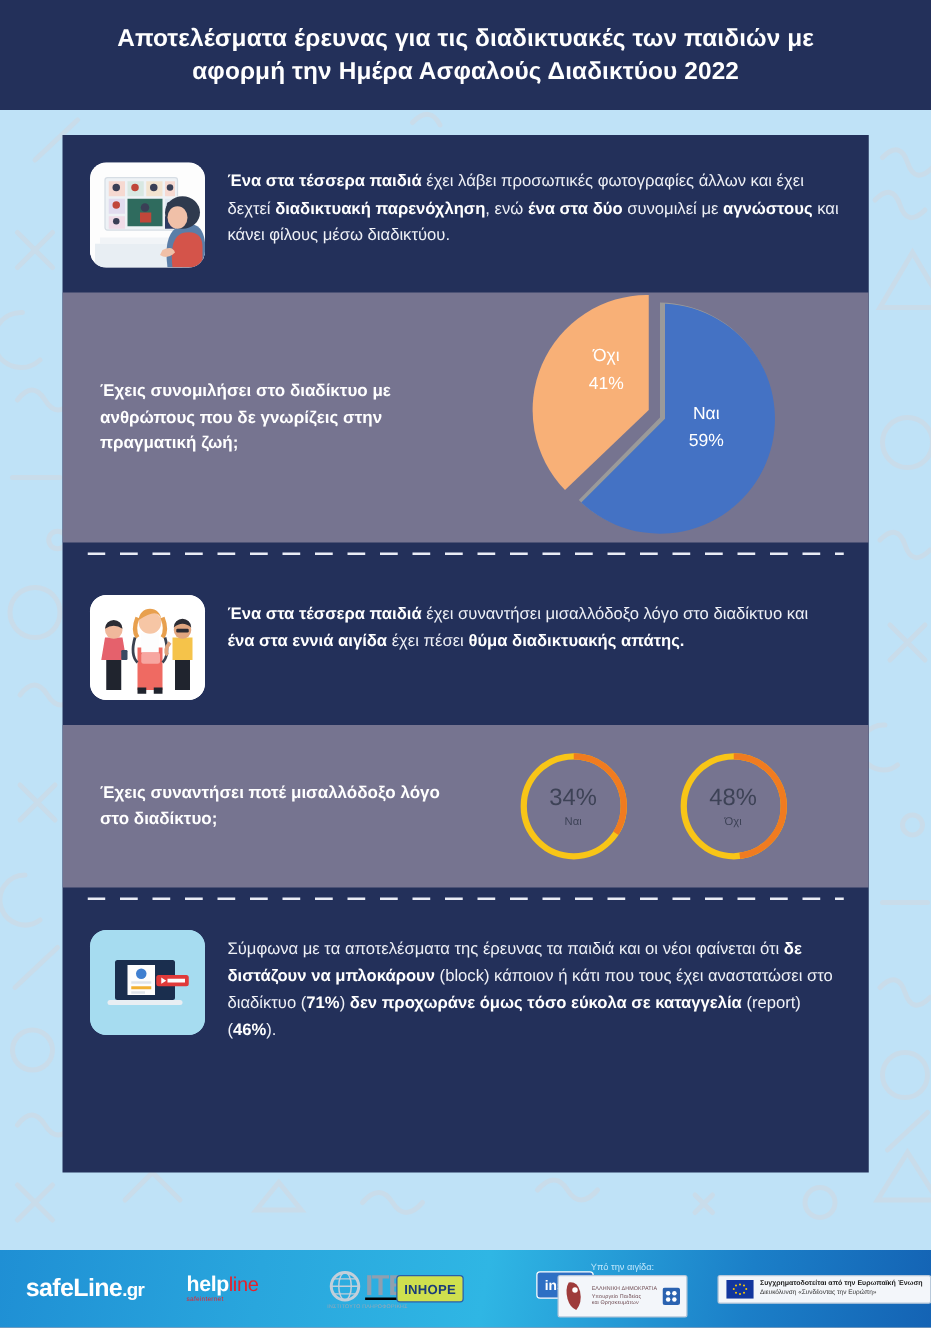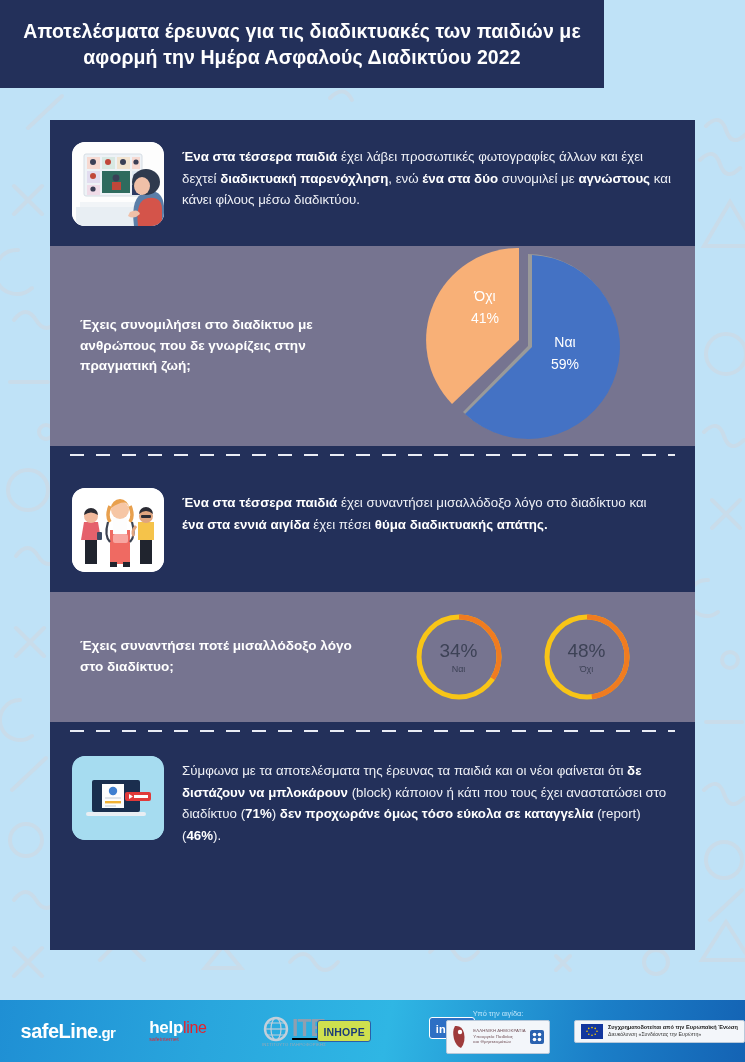--- a/index.html
+++ b/index.html
@@ -9,33 +9,33 @@
     overflow: hidden;
   }
   body { position: relative; background: #bfe2f7; }
 
   
   #bg-pattern { position: absolute; inset: 0; z-index: 0; }
   #bg-pattern svg { display: block; width: 745px; height: 1062px; }
 
   
   #header {
-    position: absolute; left: 0; top: 0; width: 604px; height: 88px;
+    position: absolute; left: 0; top: 0; width: 745px; height: 88px;
     background: #23305a; z-index: 3;
     display: flex; align-items: center; justify-content: center;
   }
   #header-title {
     color: #ffffff; font-size: 19.5px; font-weight: bold;
     text-align: center; line-height: 1.35; letter-spacing: .1px;
     width: 660px;
   }
 
   
   #board {
-    position: absolute; left: 50px; top: 120px; width: 645px; height: 830px;
+    position: absolute; left: 50px; top: 108px; width: 645px; height: 830px;
     background: #23305a; z-index: 2; overflow: hidden;
   }
 
   
   .text-row { display: flex; align-items: flex-start; padding: 22px 24px 20px 22px; }
   .text-row .thumb { flex: 0 0 auto; margin-right: 18px; }
   .text-row .copy {
     color: #eef0f6; font-size: 13.3px; line-height: 1.62; padding-top: 4px;
   }
   .copy b { font-weight: bold; color: #ffffff; }

